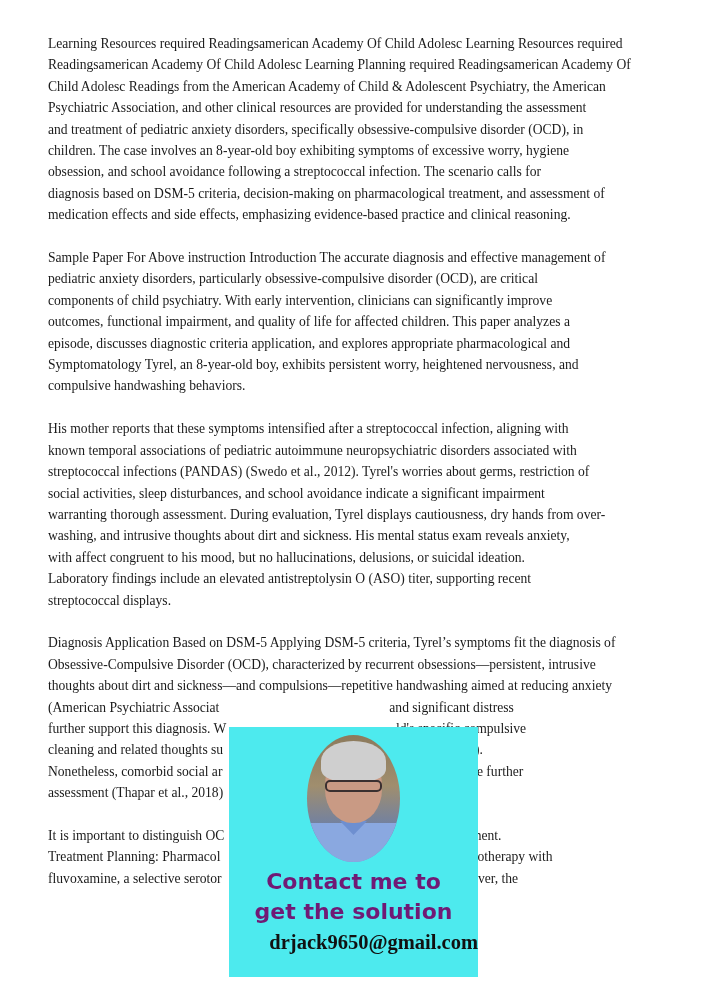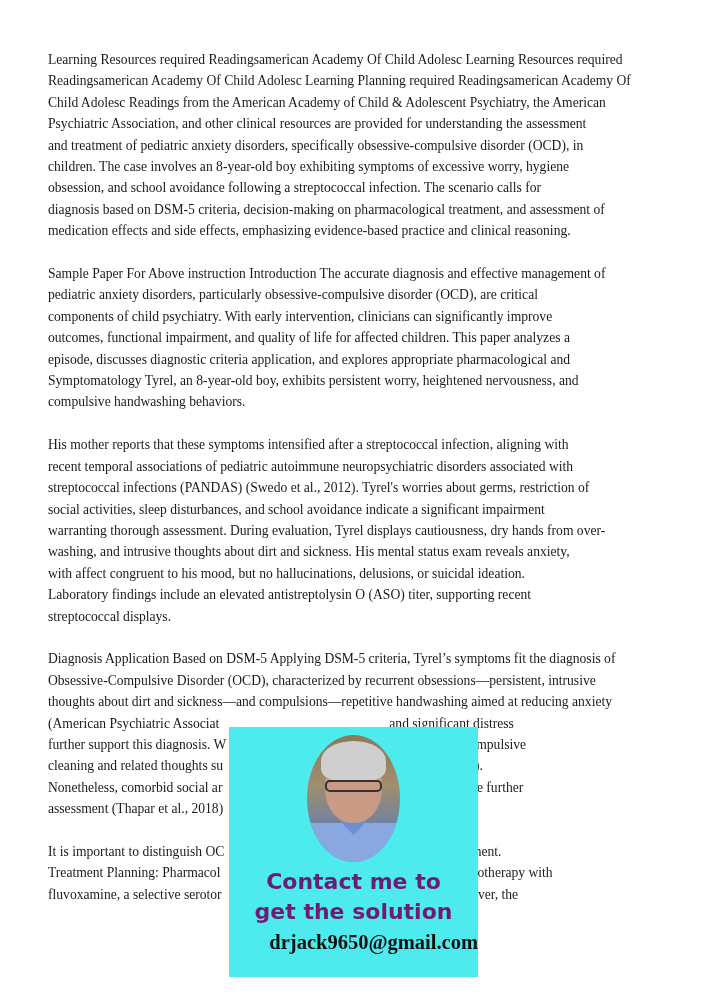--- a/index.html
+++ b/index.html
@@ -1,20 +1,20 @@
 <!DOCTYPE html>
 <html><head>
 <meta charset="utf-8">
 <style>
   html, body { margin: 0; padding: 0; background: #ffffff; }
   body { width: 708px; height: 1000px; position: relative; overflow: hidden; }
   .page {
     position: absolute; left: 48px; top: 33px; width: 630px;
     font-family: "Liberation Serif", "DejaVu Serif", serif;
-    font-size: 13.6px; line-height: 21.4px; color: #1a1a1a; margin-top: 16px;
+    font-size: 13.6px; line-height: 21.4px; color: #1a1a1a;
   }
   .para { margin: 0 0 21.4px 0; }
   .line { display: block; white-space: nowrap; }
   .promo {
     position: absolute; left: 229px; top: 727px; width: 249px; height: 250px;
     background: #4deaee;
   }
   .photo {
     position: absolute; left: 78px; top: 8px; width: 93px; height: 127px;
     border-radius: 50%; overflow: hidden;
@@ -57,21 +57,21 @@
     <span class="line">Sample Paper For Above instruction Introduction The accurate diagnosis and effective management of</span>
     <span class="line">pediatric anxiety disorders, particularly obsessive-compulsive disorder (OCD), are critical</span>
     <span class="line">components of child psychiatry. With early intervention, clinicians can significantly improve</span>
     <span class="line">outcomes, functional impairment, and quality of life for affected children. This paper analyzes a</span>
     <span class="line">episode, discusses diagnostic criteria application, and explores appropriate pharmacological and</span>
     <span class="line">Symptomatology Tyrel, an 8-year-old boy, exhibits persistent worry, heightened nervousness, and</span>
     <span class="line">compulsive handwashing behaviors.</span>
   </p>
   <p class="para">
     <span class="line">His mother reports that these symptoms intensified after a streptococcal infection, aligning with</span>
-    <span class="line">recent temporal associations of pediatric autoimmune neuropsychiatric disorders associated with</span>
+    <span class="line">known temporal associations of pediatric autoimmune neuropsychiatric disorders associated with</span>
     <span class="line">streptococcal infections (PANDAS) (Swedo et al., 2012). Tyrel's worries about germs, restriction of</span>
     <span class="line">social activities, sleep disturbances, and school avoidance indicate a significant impairment</span>
     <span class="line">warranting thorough assessment. During evaluation, Tyrel displays cautiousness, dry hands from over-</span>
     <span class="line">washing, and intrusive thoughts about dirt and sickness. His mental status exam reveals anxiety,</span>
     <span class="line">with affect congruent to his mood, but no hallucinations, delusions, or suicidal ideation.</span>
     <span class="line">Laboratory findings include an elevated antistreptolysin O (ASO) titer, supporting recent</span>
     <span class="line">streptococcal displays.</span>
   </p>
   <p class="para">
     <span class="line">Diagnosis Application Based on DSM-5 Applying DSM-5 criteria, Tyrel’s symptoms fit the diagnosis of</span>

